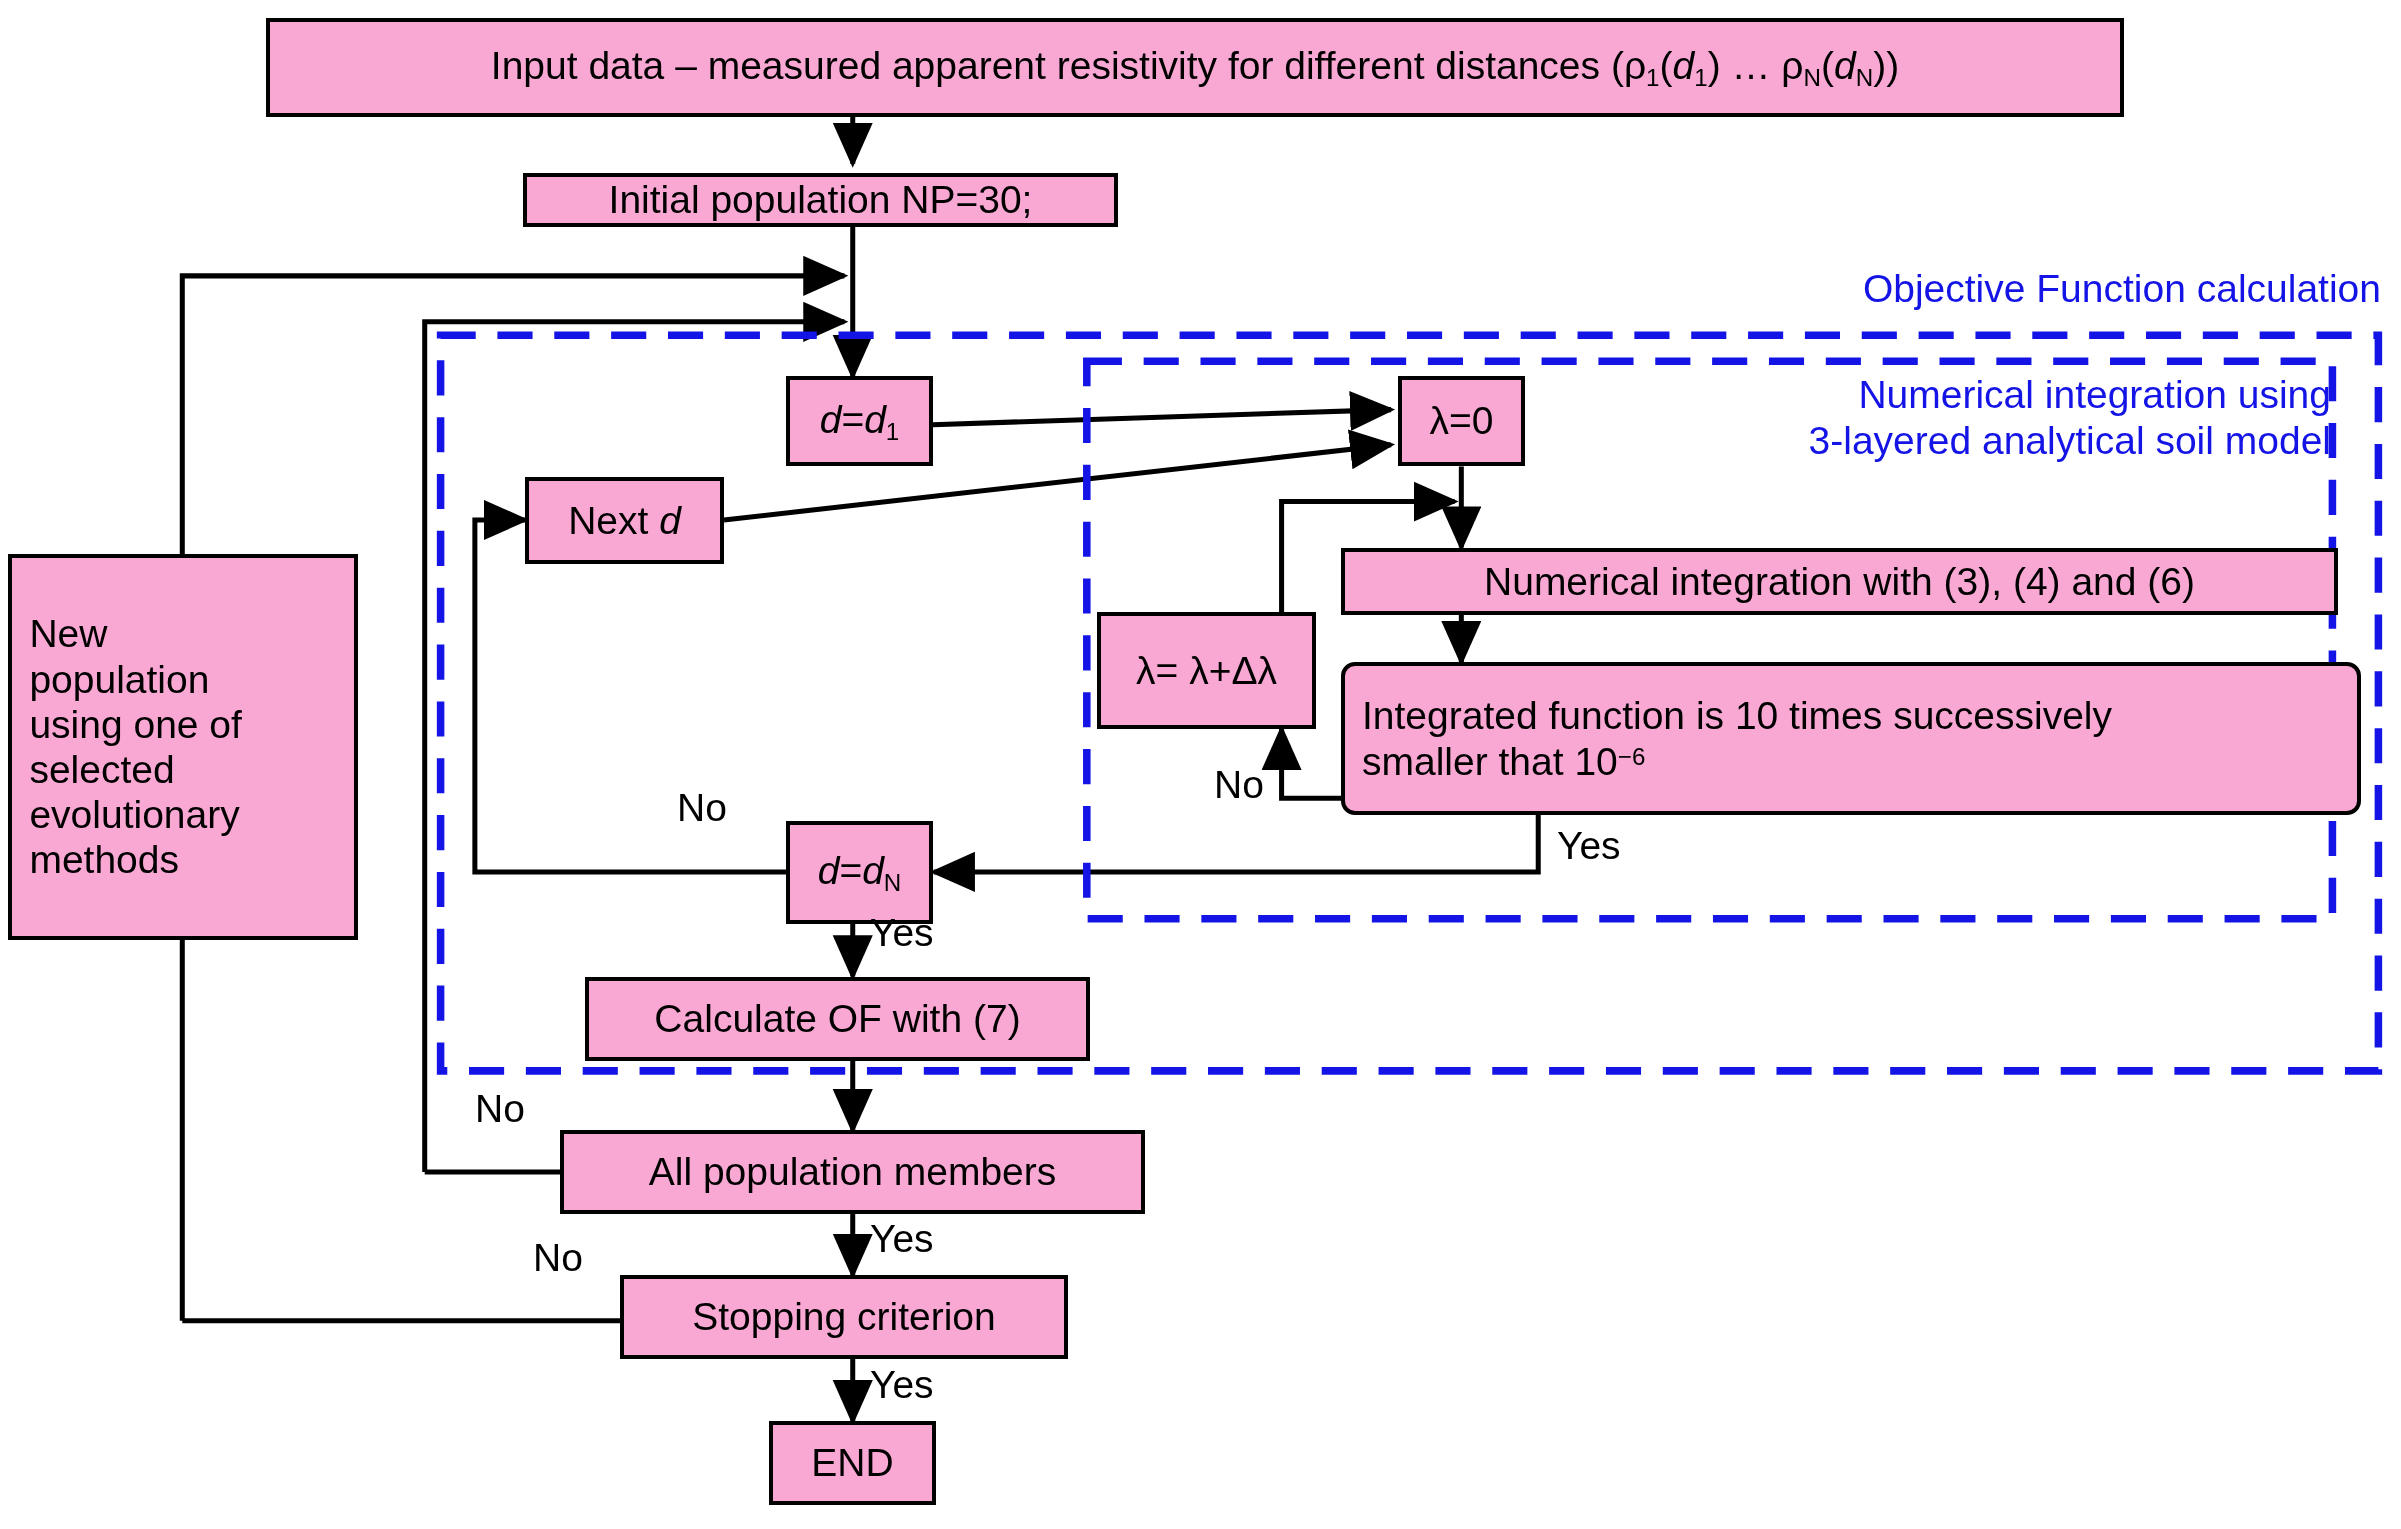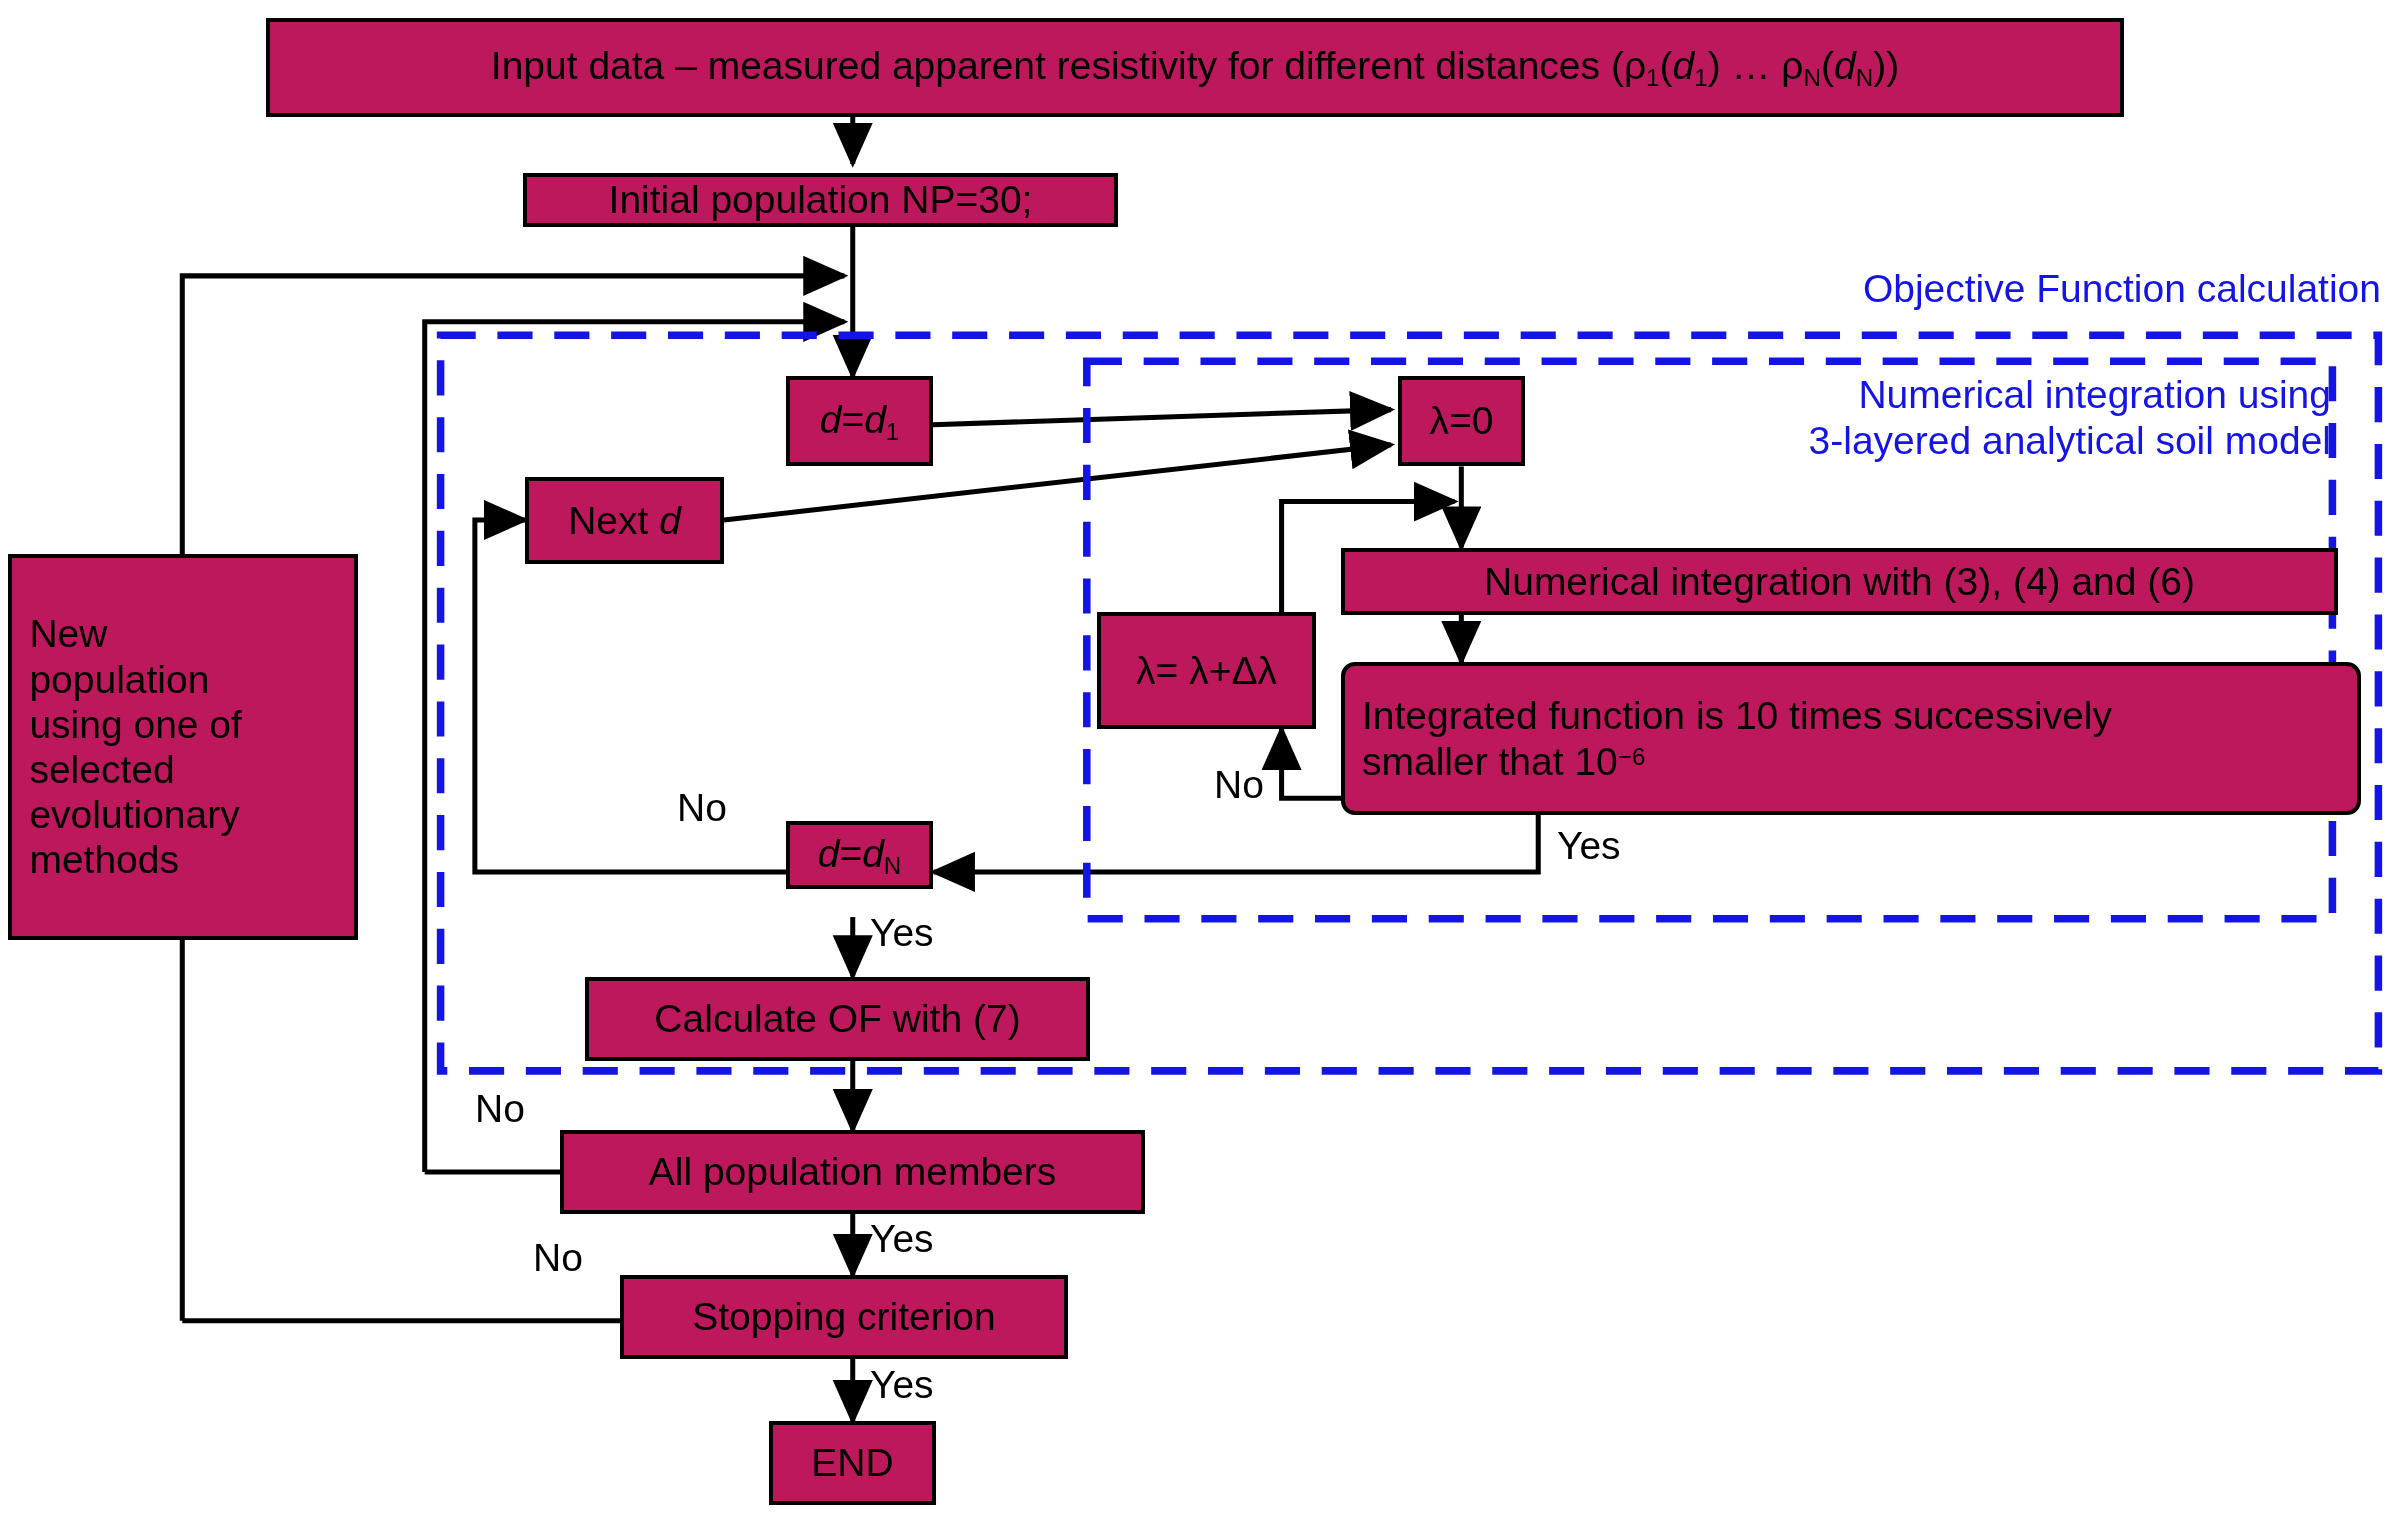--- a/index.html
+++ b/index.html
@@ -1,19 +1,19 @@
 <!DOCTYPE html>
 <html style="font-size:13.4px"><head>
 <meta charset="utf-8">
 <style>
   html,body{margin:0;padding:0;background:#ffffff;}
   body{font-family:"Liberation Sans", sans-serif;}
   #stage{position:relative;width:2401px;height:1529px;background:#fff;overflow:hidden;}
   svg#flow{position:absolute;left:0;top:0;width:2401px;height:1529px;}
-  .nodebox{position:absolute;box-sizing:border-box;border:4.2px solid #000;background:#be185d;
+  .nodebox{position:absolute;box-sizing:border-box;border:4.2px solid #000;background:#f9a8d4;
            display:flex;align-items:center;justify-content:center;color:#000;}
   .nodebox .txt{font-size:39px;line-height:1.16;text-align:center;padding:0 11.7px;white-space:pre-line;}
   .nodebox.left-align{justify-content:flex-start;}
   .nodebox.left-align .txt{text-align:left;padding-left:17px;}
   .bluelabel{position:absolute;color:#1414e6;font-size:39px;line-height:1.18;white-space:pre-line;}
   .bluelabel.right{text-align:right;}
   .edgelabel{position:absolute;font-size:39px;color:#000;white-space:nowrap;}
   i{font-style:italic;}
   sub{font-size:0.62em;vertical-align:-0.28em;}
   sup{font-size:0.62em;vertical-align:0.42em;}
@@ -105,21 +105,21 @@
   </div>
 
   <div class="nodebox" style="left:1341px;top:548px;width:997px;height:67px;">
     <span class="txt">Numerical integration with (3), (4) and (6)</span>
   </div>
 
   <div class="nodebox left-align" style="left:1341px;top:662px;width:1020px;height:153px;border-radius:14px;">
     <span class="txt">Integrated function is 10 times successively<br>smaller that 10<sup>−6</sup></span>
   </div>
 
-  <div class="nodebox" style="left:786px;top:821px;width:147px;height:68px;">
+  <div class="nodebox" style="left:786px;top:821px;width:147px;height:103px;">
     <span class="txt"><i>d</i>=<i>d</i><sub>N</sub></span>
   </div>
 
   <div class="nodebox" style="left:585px;top:977px;width:505px;height:84px;">
     <span class="txt">Calculate OF with (7)</span>
   </div>
 
   <div class="nodebox" style="left:560px;top:1130px;width:585px;height:84px;">
     <span class="txt">All population members</span>
   </div>

